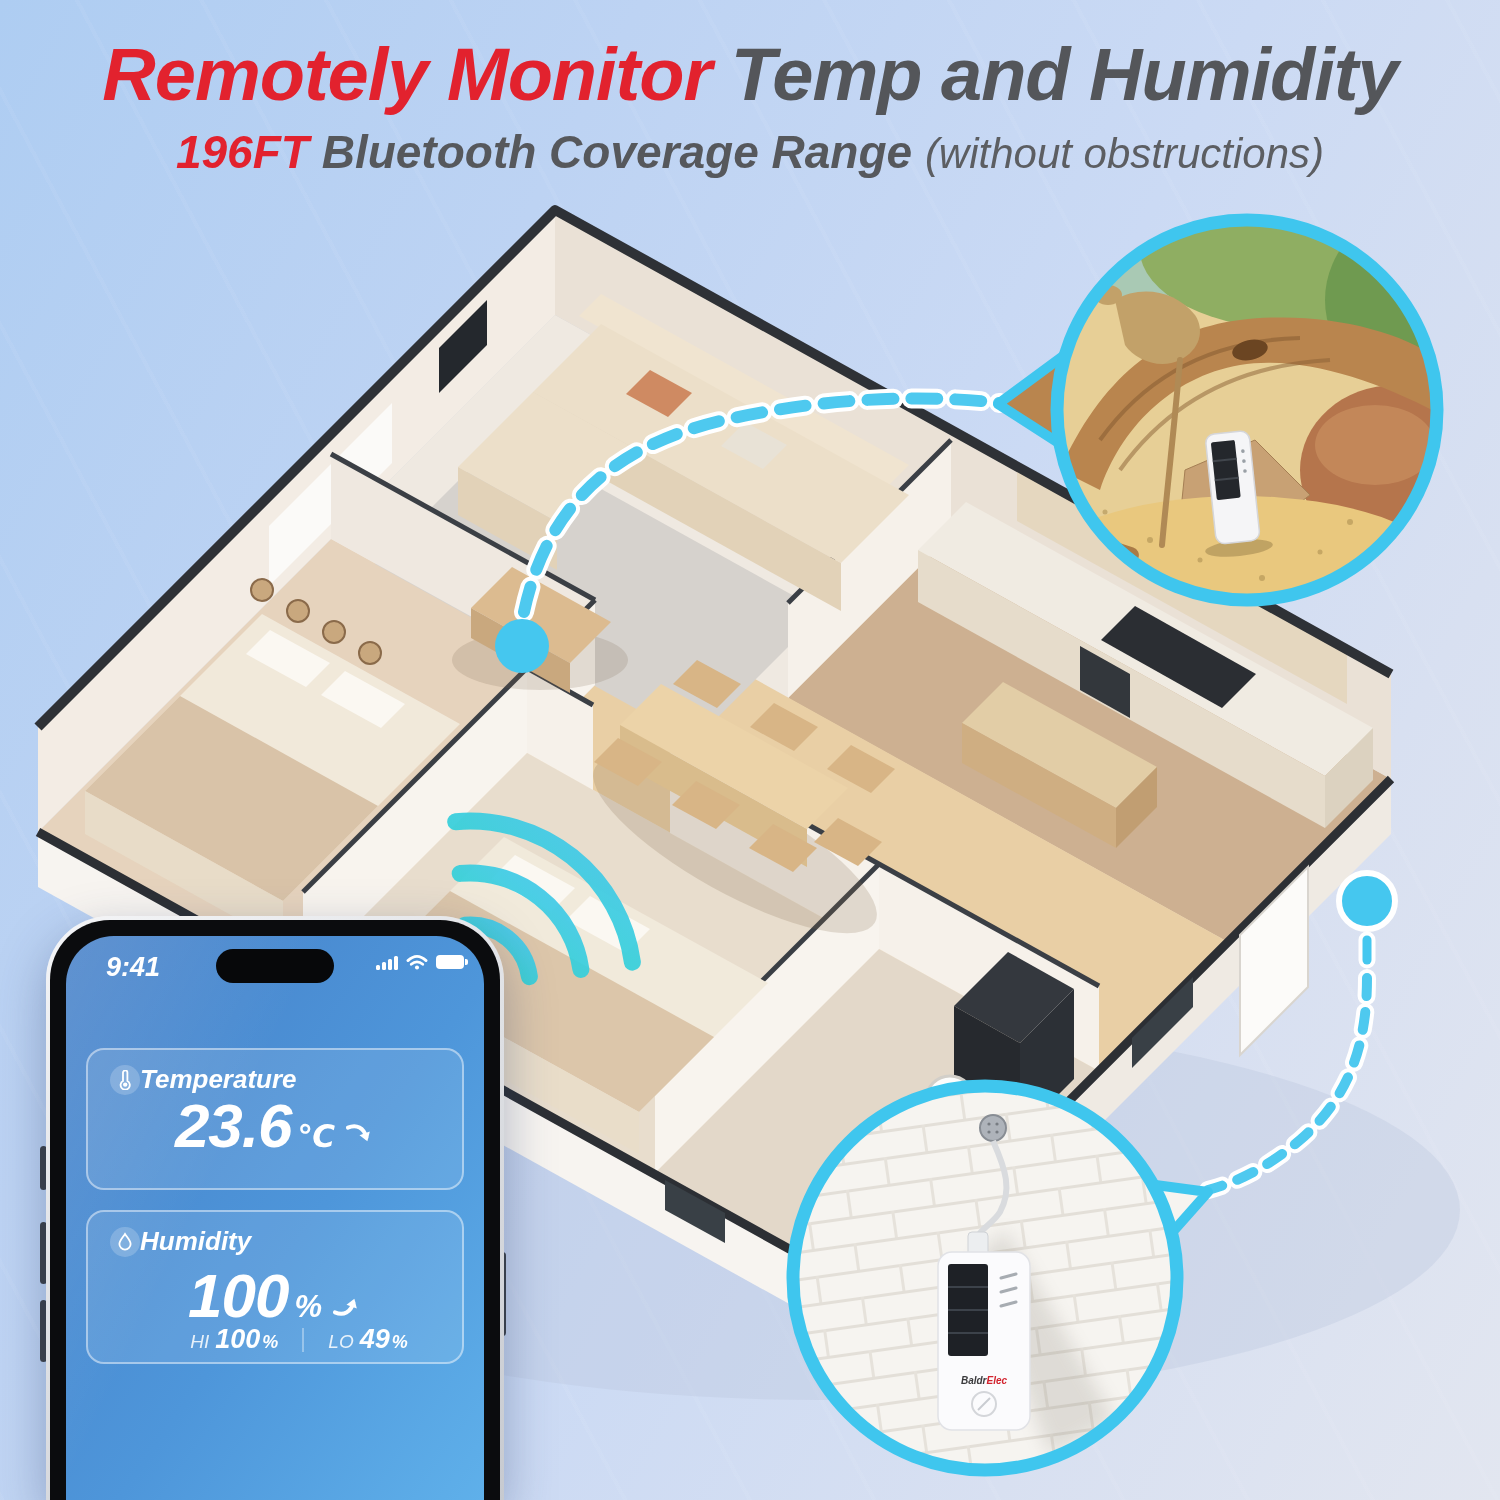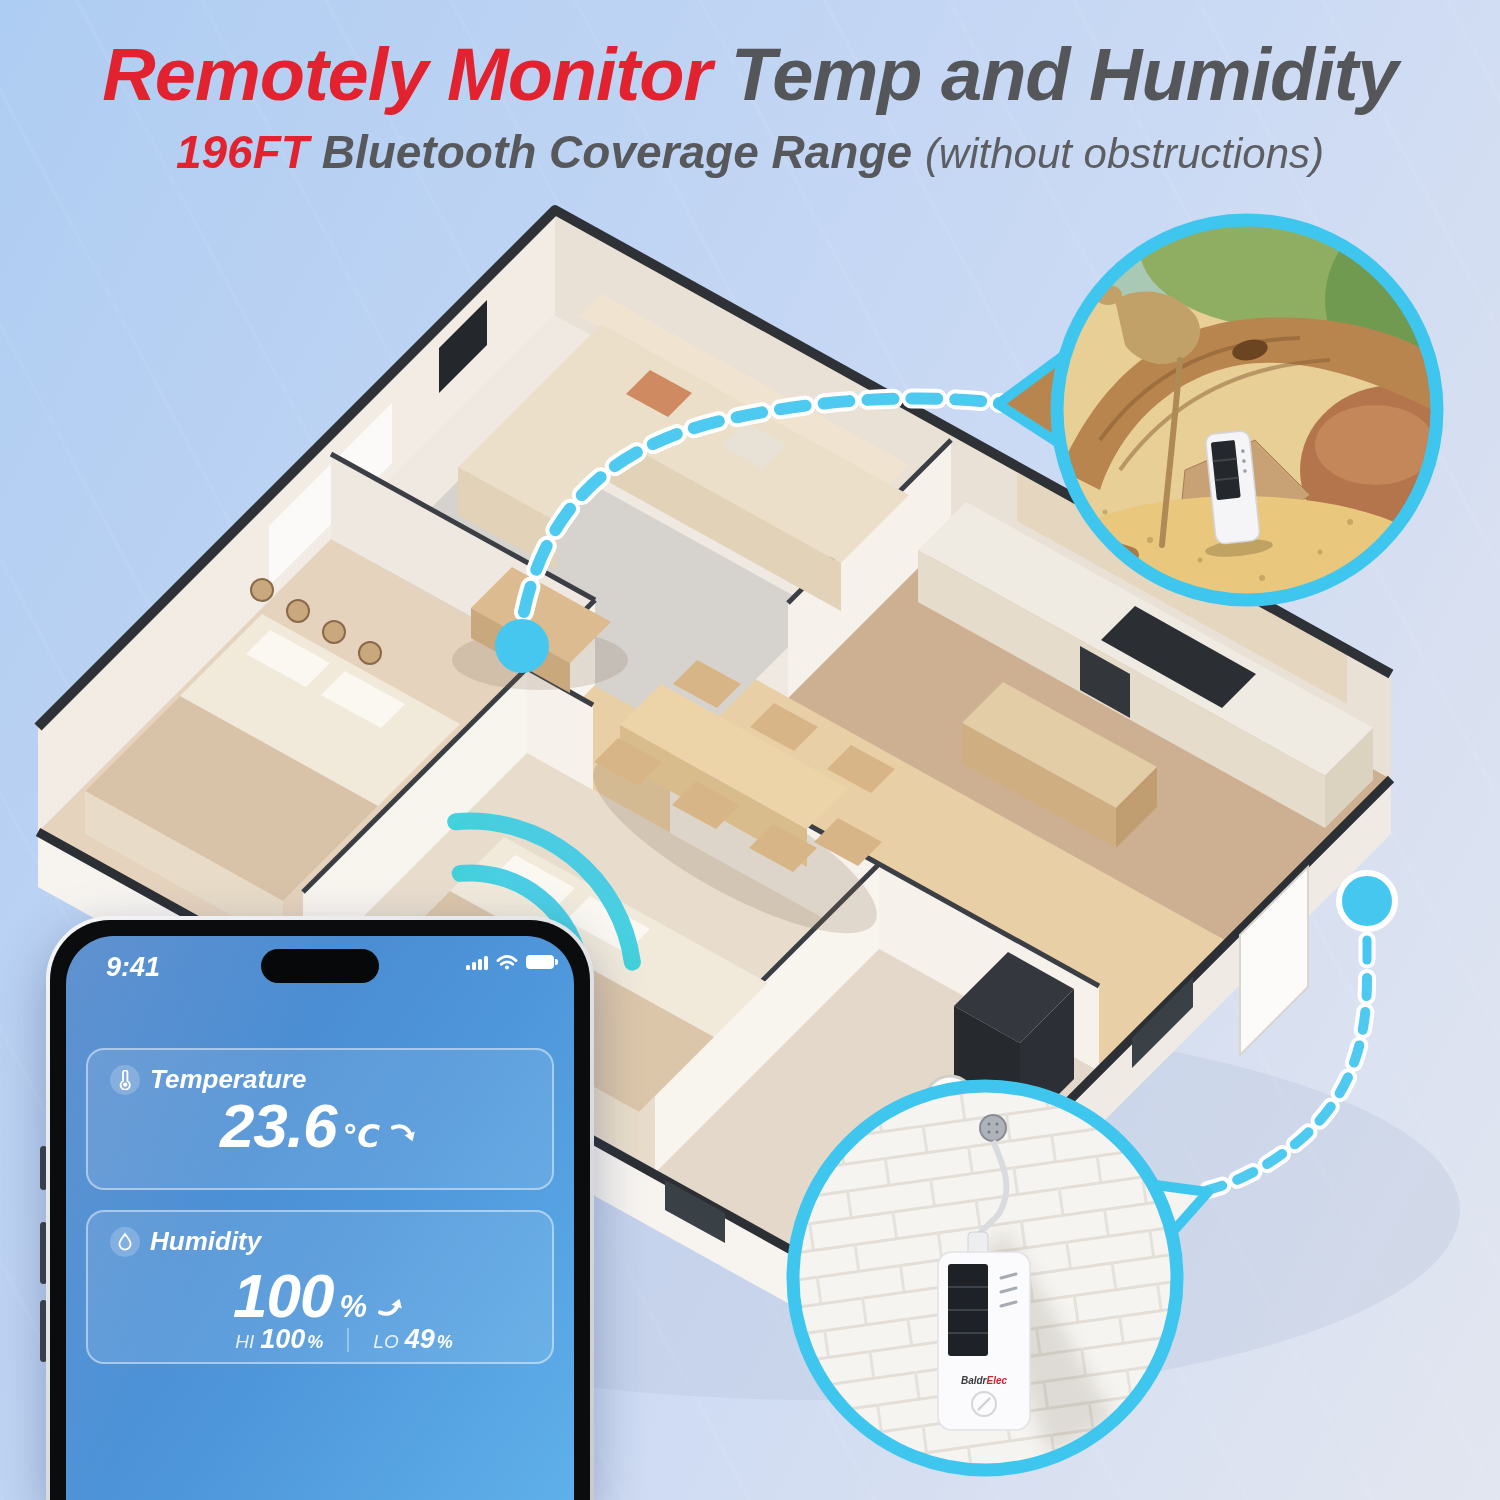--- a/index.html
+++ b/index.html
@@ -18,21 +18,21 @@
   .subtitle{margin-top:11px;font-size:46px;color:#56585c;white-space:nowrap;}
   .subtitle .hl{color:#e2222e;font-weight:700;}
   .subtitle .main{font-weight:700;color:#56585c;}
   .subtitle .note{font-weight:400;font-size:42px;color:#5c5e62;}
 
   
   .scene{position:absolute;left:0;top:0;width:1500px;height:1500px;z-index:5;}
 
   
   .side-btn{position:absolute;background:#3c4046;border-radius:4px;z-index:8;}
-  .phone{position:absolute;left:46px;top:916px;width:548px;height:584px;z-index:10;
+  .phone{position:absolute;left:46px;top:916px;width:458px;height:584px;z-index:10;
     border-radius:64px 64px 0 0;background:linear-gradient(145deg,#f4f5f7,#c7cad0);
     box-shadow:0 18px 50px rgba(40,60,110,.35);}
   .bezel{position:absolute;inset:4px;bottom:0;border-radius:60px 60px 0 0;background:#0b0c0e;}
   .screen{position:absolute;left:16px;right:16px;top:16px;bottom:0;border-radius:48px 48px 0 0;overflow:hidden;
     background:linear-gradient(125deg,#4680c8 0%,#4e96da 55%,#5fb0ea 100%);}
   .screen::after{content:"";position:absolute;inset:0;
     background:linear-gradient(115deg,rgba(255,255,255,.14) 0%,rgba(255,255,255,0) 38%);}
   .island{position:absolute;top:13px;left:50%;transform:translateX(-50%);width:118px;height:34px;
     border-radius:20px;background:#07080a;z-index:3;}
   .time{position:absolute;left:40px;top:16px;font-size:27px;font-weight:700;color:#fff;z-index:3;}
@@ -42,21 +42,21 @@
   .batt{width:28px;height:14px;background:#fff;border-radius:4px;position:relative;}
   .batt::after{content:"";position:absolute;right:-4px;top:4px;width:3px;height:6px;background:#fff;border-radius:0 2px 2px 0;}
   .nav{position:absolute;top:72px;left:16px;right:16px;height:40px;z-index:3;}
   .back{position:absolute;left:8px;top:4px;width:30px;height:30px;}
   .nav-title{position:absolute;left:0;right:0;text-align:center;top:2px;font-size:31px;font-weight:700;color:#fff;}
   .settings{position:absolute;right:6px;top:4px;width:30px;height:30px;}
   .card{position:absolute;left:20px;right:20px;border-radius:18px;z-index:3;
     background:rgba(255,255,255,.10);border:2px solid rgba(255,255,255,.45);}
   .card.temp{top:112px;height:138px;}
   .card.hum{top:274px;height:150px;text-align:right;}
-  .card-head{position:absolute;left:22px;top:14px;display:flex;align-items:center;gap:10px;}
+  .card-head{position:absolute;left:22px;top:14px;display:flex;align-items:center;}
   .chip{width:30px;height:30px;border-radius:50%;background:rgba(255,255,255,.20);display:flex;align-items:center;justify-content:center;}
   .card-label{font-size:26px;font-weight:700;color:#fff;}
   .big-row{position:absolute;left:0;right:0;top:40px;display:flex;justify-content:center;align-items:baseline;}
   .card.hum .big-row{top:48px;}
   .big-val{font-size:62px;font-weight:700;color:#fff;letter-spacing:-1px;}
   .big-unit{font-size:31px;font-weight:700;color:#fff;margin-left:6px;}
   .trend{width:32px;height:32px;margin-left:8px;transform:translateY(4px);}
   .hilo{position:absolute;left:0;right:0;display:flex;justify-content:center;align-items:center;gap:14px;}
   .card.temp .hilo{top:104px;} .card.hum .hilo{top:112px;margin-left:48px;}
   .hl-lab{font-size:19px;color:rgba(255,255,255,.85);}

